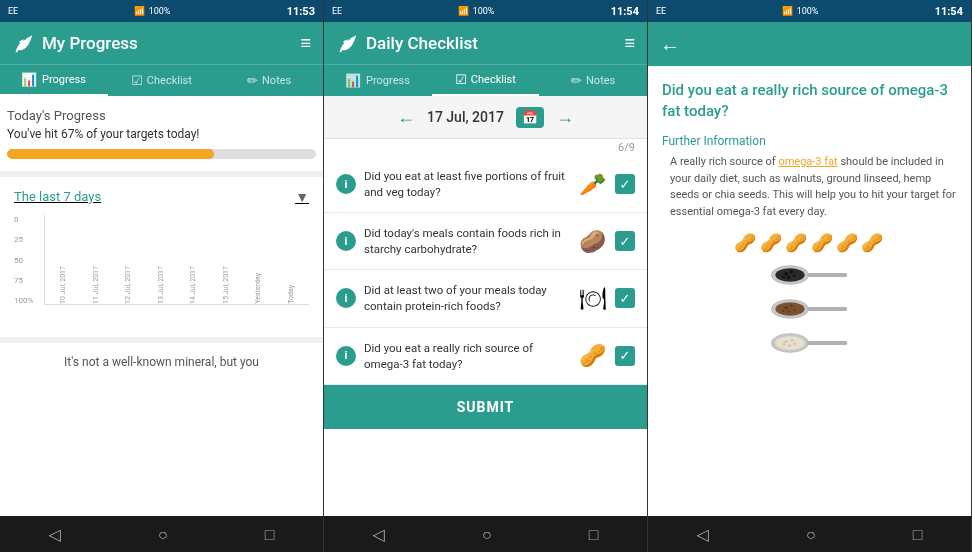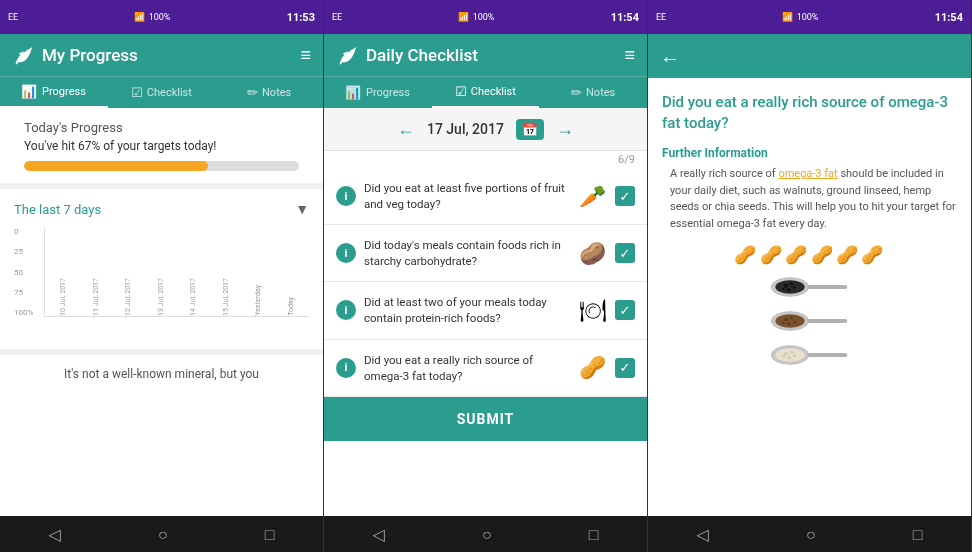--- a/index.html
+++ b/index.html
@@ -18,22 +18,22 @@
       height: 552px;
       display: flex;
       flex-direction: column;
       background: #f5f5f5;
       border-right: 1px solid #333;
       overflow: hidden;
     }
 
     
     .status-bar {
-      background: #4c1d95;
-      height: 34px;
+      background: #0c4a6e;
+      height: 22px;
       display: flex;
       align-items: center;
       justify-content: space-between;
       padding: 0 8px;
       font-size: 10px;
       color: white;
     }
     .status-bar .carrier { font-size: 9px; }
     .status-bar .time { font-size: 11px; font-weight: bold; }
     .status-bar .icons { display: flex; align-items: center; gap: 3px; font-size: 9px; }
@@ -93,21 +93,21 @@
     
     .content {
       flex: 1;
       overflow-y: auto;
       background: white;
     }
 
     
     .today-progress-section {
       background: white;
-      padding: 12px 24px;
+      padding: 12px 7px;
       border-bottom: 6px solid #f0f0f0;
     }
     .today-label {
       font-size: 13px;
       color: #555;
       margin-bottom: 4px;
     }
     .progress-text {
       font-size: 12px;
       color: #333;
@@ -125,23 +125,24 @@
       border-radius: 5px;
     }
 
     .chart-section {
       background: white;
       padding: 12px 14px;
       border-bottom: 6px solid #f0f0f0;
     }
     .chart-header {
       display: flex;
-      align-items: flex-end;
+      align-items: flex-start;
       justify-content: space-between;
       margin-bottom: 10px;
+      text-decoration: underline;
     }
     .chart-title {
       font-size: 13px;
       color: #2a9d8f;
     }
     .chart-dropdown { font-size: 14px; color: #666; }
 
     .bar-chart {
       display: flex;
       align-items: flex-end;
@@ -331,21 +332,21 @@
     .info-question {
       font-size: 15px;
       color: #2a9d8f;
       font-weight: 500;
       margin-bottom: 12px;
       line-height: 1.4;
     }
     .info-sub-heading {
       font-size: 12px;
       color: #2a9d8f;
-      font-weight: 700;
+      font-weight: 400;
       margin-bottom: 6px;
     }
     .info-body {
       font-size: 11px;
       color: #555;
       line-height: 1.5;
       margin-bottom: 12px;
       margin-left: 8px;
     }
     .info-body .highlight {

